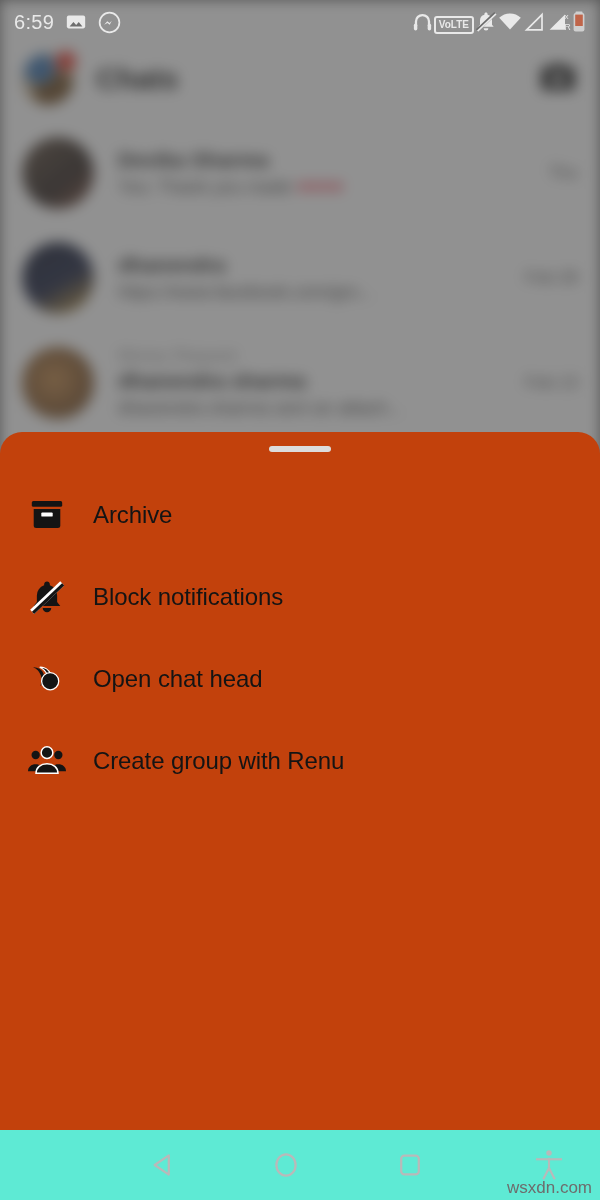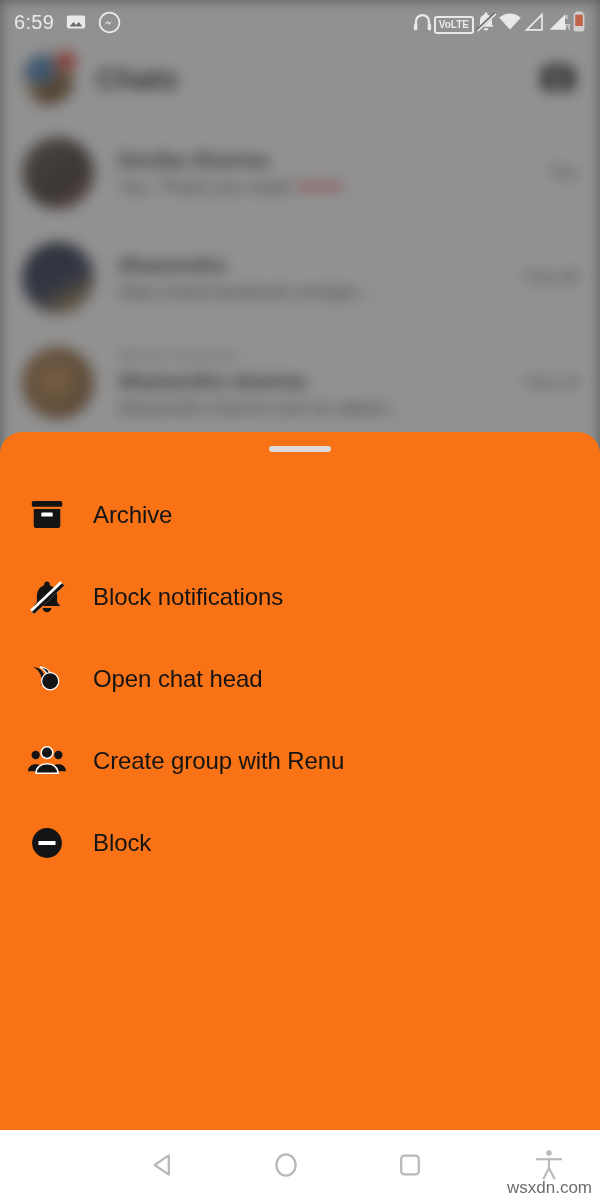--- a/index.html
+++ b/index.html
@@ -72,21 +72,21 @@
   .chat-sub-top { font-size:17px; color:#8d8d8d; margin-bottom:3px; }
   .chat-name { font-size:21px; font-weight:bold; color:#1b1b1b; }
   .chat-snip { font-size:18px; color:#3d3d3d; margin-top:5px;
     white-space:nowrap; overflow:hidden; }
   .hearts { color:#e0243a; letter-spacing:1px; }
   .chat-time { font-size:17px; color:#4a4a4a; margin-left:14px; flex:0 0 auto; }
 
   
   #sheet {
     position:absolute; left:0; top:432px; width:600px; height:698px;
-    background:#f97316;
+    background:#c2410c;
     border-radius:22px 22px 0 0;
   }
   .sheet-handle {
     width:62px; height:6px; border-radius:3px; background:#dcdcdc;
     margin:14px auto 0;
   }
   .menu { margin-top:22px; }
   .menu-item {
     display:flex; align-items:center; height:82px; padding-left:22px;
     cursor:default;
@@ -95,21 +95,21 @@
     width:50px; height:50px; flex:0 0 auto;
     display:flex; align-items:center; justify-content:center;
   }
   .mi-label {
     font-size:24px; color:#141414; margin-left:21px; letter-spacing:-.1px;
   }
 
   
   .navbar {
     position:absolute; left:0; bottom:0; width:600px; height:70px;
-    background:#ffffff; display:flex; align-items:center;
+    background:#5eead4; display:flex; align-items:center;
   }
   .nav-btn { flex:0 0 auto; display:flex; align-items:center; justify-content:center; }
   .nav-back { margin-left:148px; }
   .nav-home { margin-left:90px; }
   .nav-recent { margin-left:92px; }
   .nav-a11y { margin-left:108px; }
   .watermark {
     position:absolute; right:8px; bottom:2px;
     font-size:17px; color:#6d6d6d;
     font-family:"Liberation Sans", sans-serif;
@@ -274,29 +274,20 @@
             <path d="M5.4 19.4c0-3.5 2.8-5.8 6.6-5.8s6.6 2.3 6.6 5.8z" fill="#141414"></path>
             <path d="M5.4 19.4c0-3.5 2.8-5.8 6.6-5.8s6.6 2.3 6.6 5.8z" fill="none" stroke="#ffffff" stroke-width=".9"></path>
             <circle cx="12" cy="7" r="3.5" fill="#141414" stroke="#ffffff" stroke-width=".9"></circle>
           </svg>
         </span>
         <span class="mi-label">Create group with Renu</span>
       </div>
 
 
 
-      <div class="menu-item">
-        <span class="mi-icon">
-          <svg width="38" height="38" viewBox="0 0 24 24">
-            <circle cx="12" cy="12" r="9.4" fill="#141414"></circle>
-            <rect x="6.6" y="10.7" width="10.8" height="2.6" rx=".4" fill="#ffffff"></rect>
-          </svg>
-        </span>
-        <span class="mi-label">Block</span>
-      </div>
 
     </div>
   </div>
 
   <div class="navbar">
     <div class="nav-btn nav-back">
       <svg width="32" height="32" viewBox="0 0 24 24">
         <path d="M15.6 4.8v14.4L5 12z" fill="none" stroke="#b9b9b9" stroke-width="1.7" stroke-linejoin="round"></path>
       </svg>
     </div>

